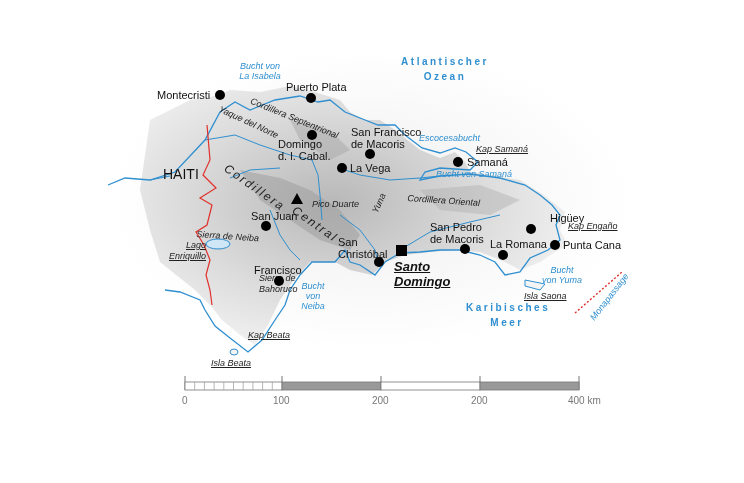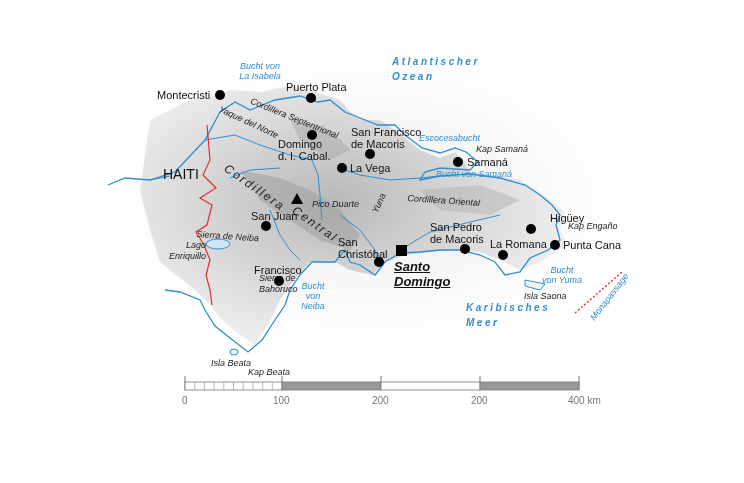--- a/index.html
+++ b/index.html
@@ -2,23 +2,23 @@
 <html><head>
 <meta charset="utf-8">
 <style>
   html, body { margin:0; padding:0; background:#ffffff; }
   body { width:744px; height:483px; position:relative; overflow:hidden; font-family:"Liberation Sans", sans-serif; }
   #map { position:absolute; left:0; top:0; width:744px; height:483px; }
   .lbl { position:absolute; white-space:nowrap; font-size:11px; color:#111; line-height:12px; }
   .city { font-size:11px; color:#111; }
   .cap { font-size:13px; font-weight:bold; text-decoration:underline; line-height:15px; }
   .water { color:#2f8fd0; font-style:italic; font-size:9px; line-height:10px; text-align:center; }
-  .ocean { color:#2f8fd0; font-style:italic; font-weight:bold; font-size:10px; letter-spacing:2.5px; line-height:15px; }
+  .ocean { color:#2f8fd0; font-weight:bold; font-size:10px; letter-spacing:2.5px; text-align:center; line-height:15px; }
   .mtn { font-style:italic; font-size:9px; color:#222; }
-  .cape { font-style:italic; font-size:9px; color:#222; }
+  .cape { font-style:italic; font-size:9px; color:#222;text-decoration:underline; }
   .country { font-size:14px; color:#111;text-align:center; }
   .dot { position:absolute; width:10px; height:10px; border-radius:50%; background:#000; }
   .rot { transform-origin:left top; }
   .scale-lbl { position:absolute; font-size:10px; color:#777; }
 </style>
 </head>
 <body>
 
 <svg id="map" viewBox="0 0 744 483" xmlns="http://www.w3.org/2000/svg">
   <defs>
@@ -129,21 +129,21 @@
 <div class="lbl mtn rot" style="left:408px;top:192px;transform:rotate(4deg);">Cordillera Oriental</div>
 <div class="lbl mtn rot" style="left:197px;top:228px;transform:rotate(4deg);">Sierra de Neiba</div>
 <div class="lbl mtn" style="left:211px;top:273px;line-height:11px;padding-left:48px;">
   <div>Sierra de</div>
   <div>Bahoruco</div>
 </div>
 <div class="lbl mtn" style="left:312px;top:198px;">Pico Duarte</div>
 
 <div class="lbl cape" style="left:476px;top:143px;">Kap Samaná</div>
 <div class="lbl cape" style="left:568px;top:220px;">Kap Engaño</div>
-<div class="lbl cape" style="left:248px;top:366px;">Kap Beata</div>
+<div class="lbl cape" style="left:248px;top:329px;">Kap Beata</div>
 <div class="lbl cape" style="left:211px;top:357px;">Isla Beata</div>
 <div class="lbl cape" style="left:524px;top:290px;">Isla Saona</div>
 
 <div class="lbl country" style="left:163px;top:168px;">HAITI</div>
 
 <div class="dot" style="left:215px;top:90px;"></div>
 <div class="lbl city" style="left:157px;top:89px;">Montecristi</div>
 
 <div class="dot" style="left:306px;top:93px;"></div>
 <div class="lbl city" style="left:286px;top:81px;">Puerto Plata</div>

